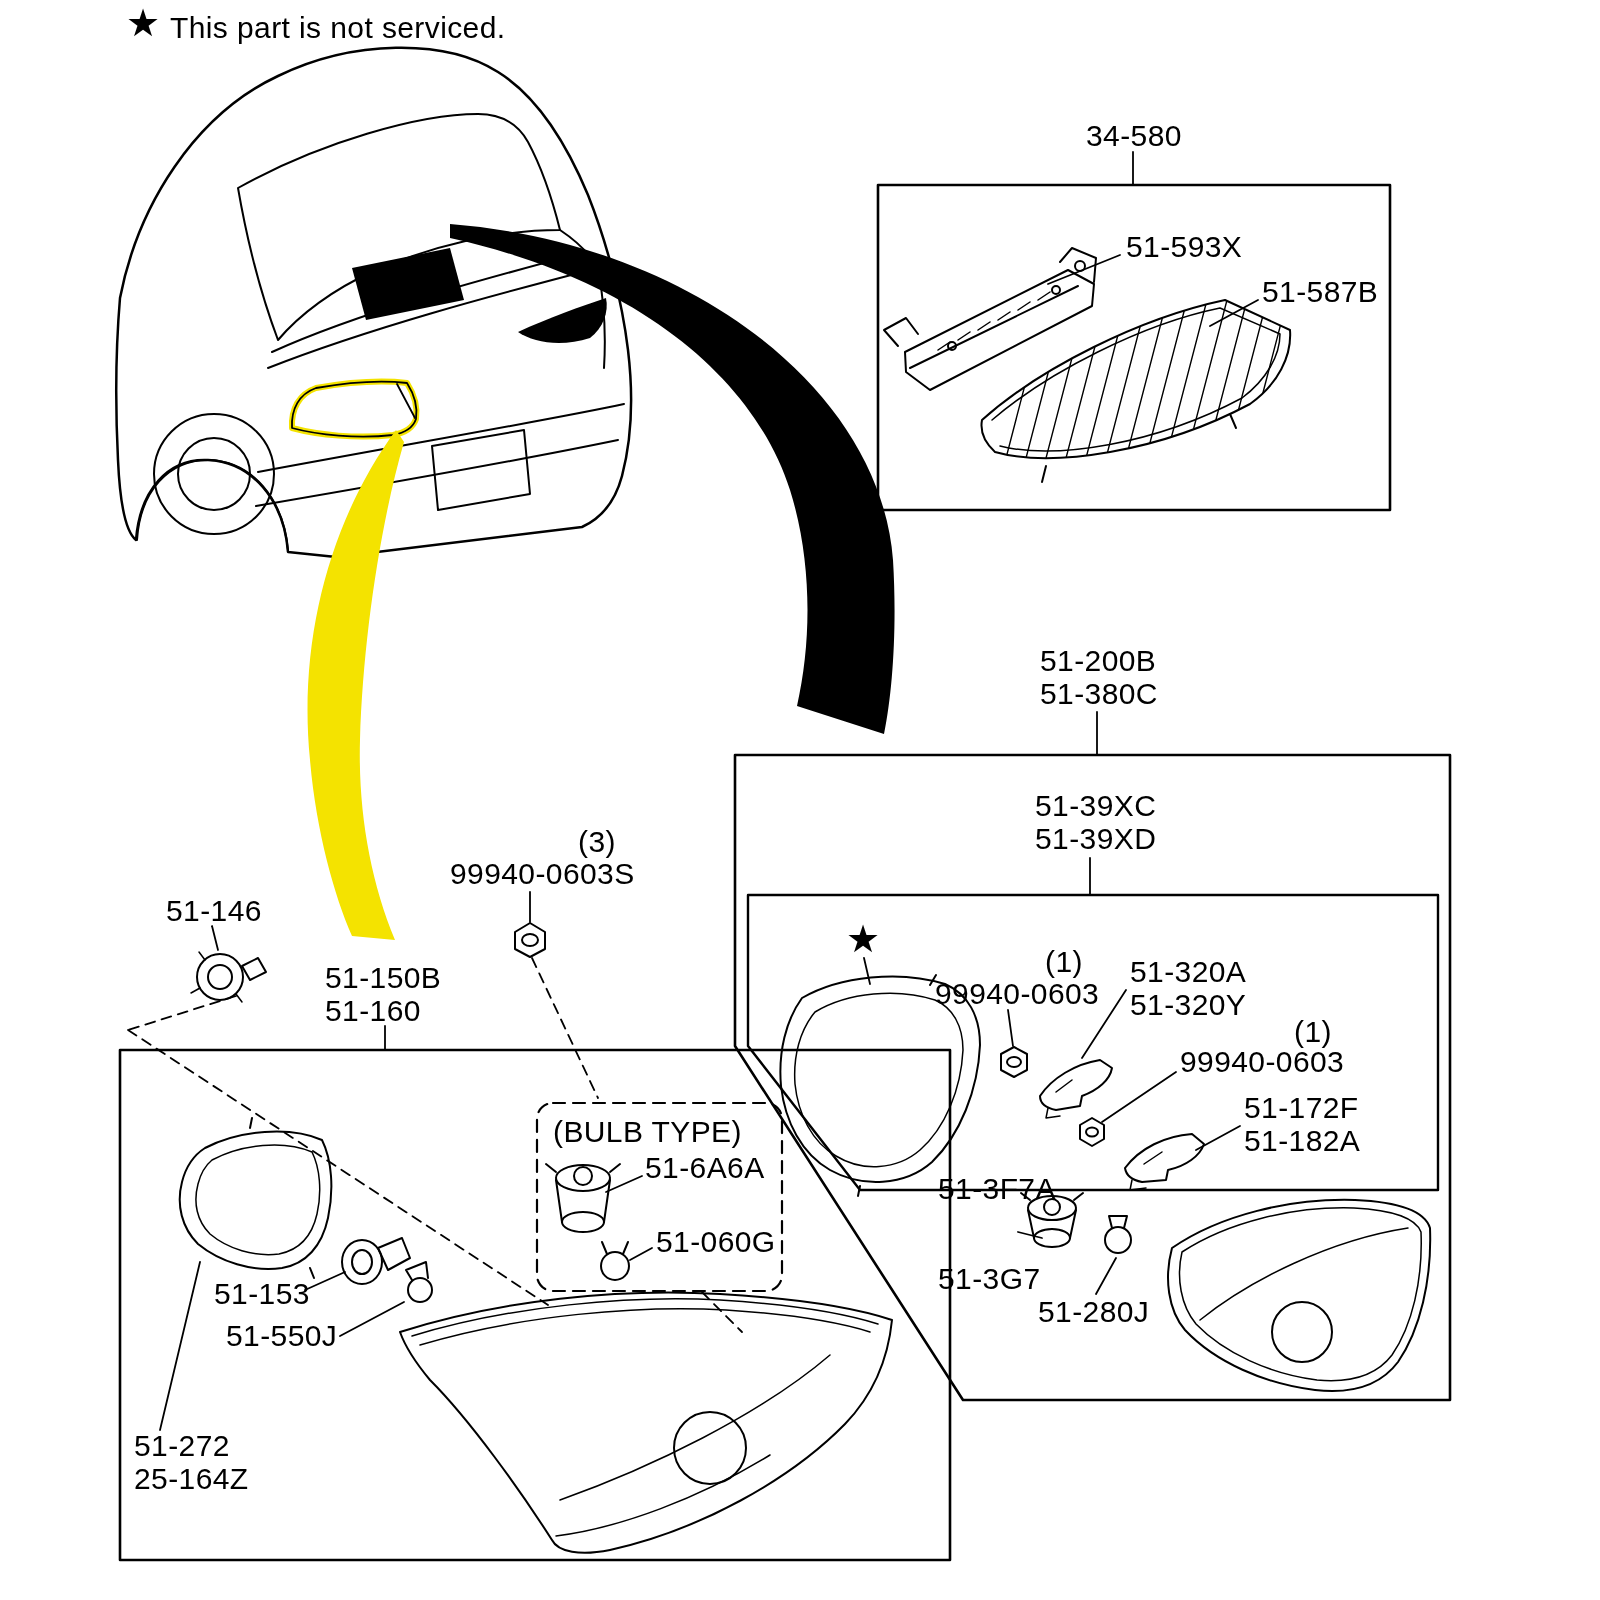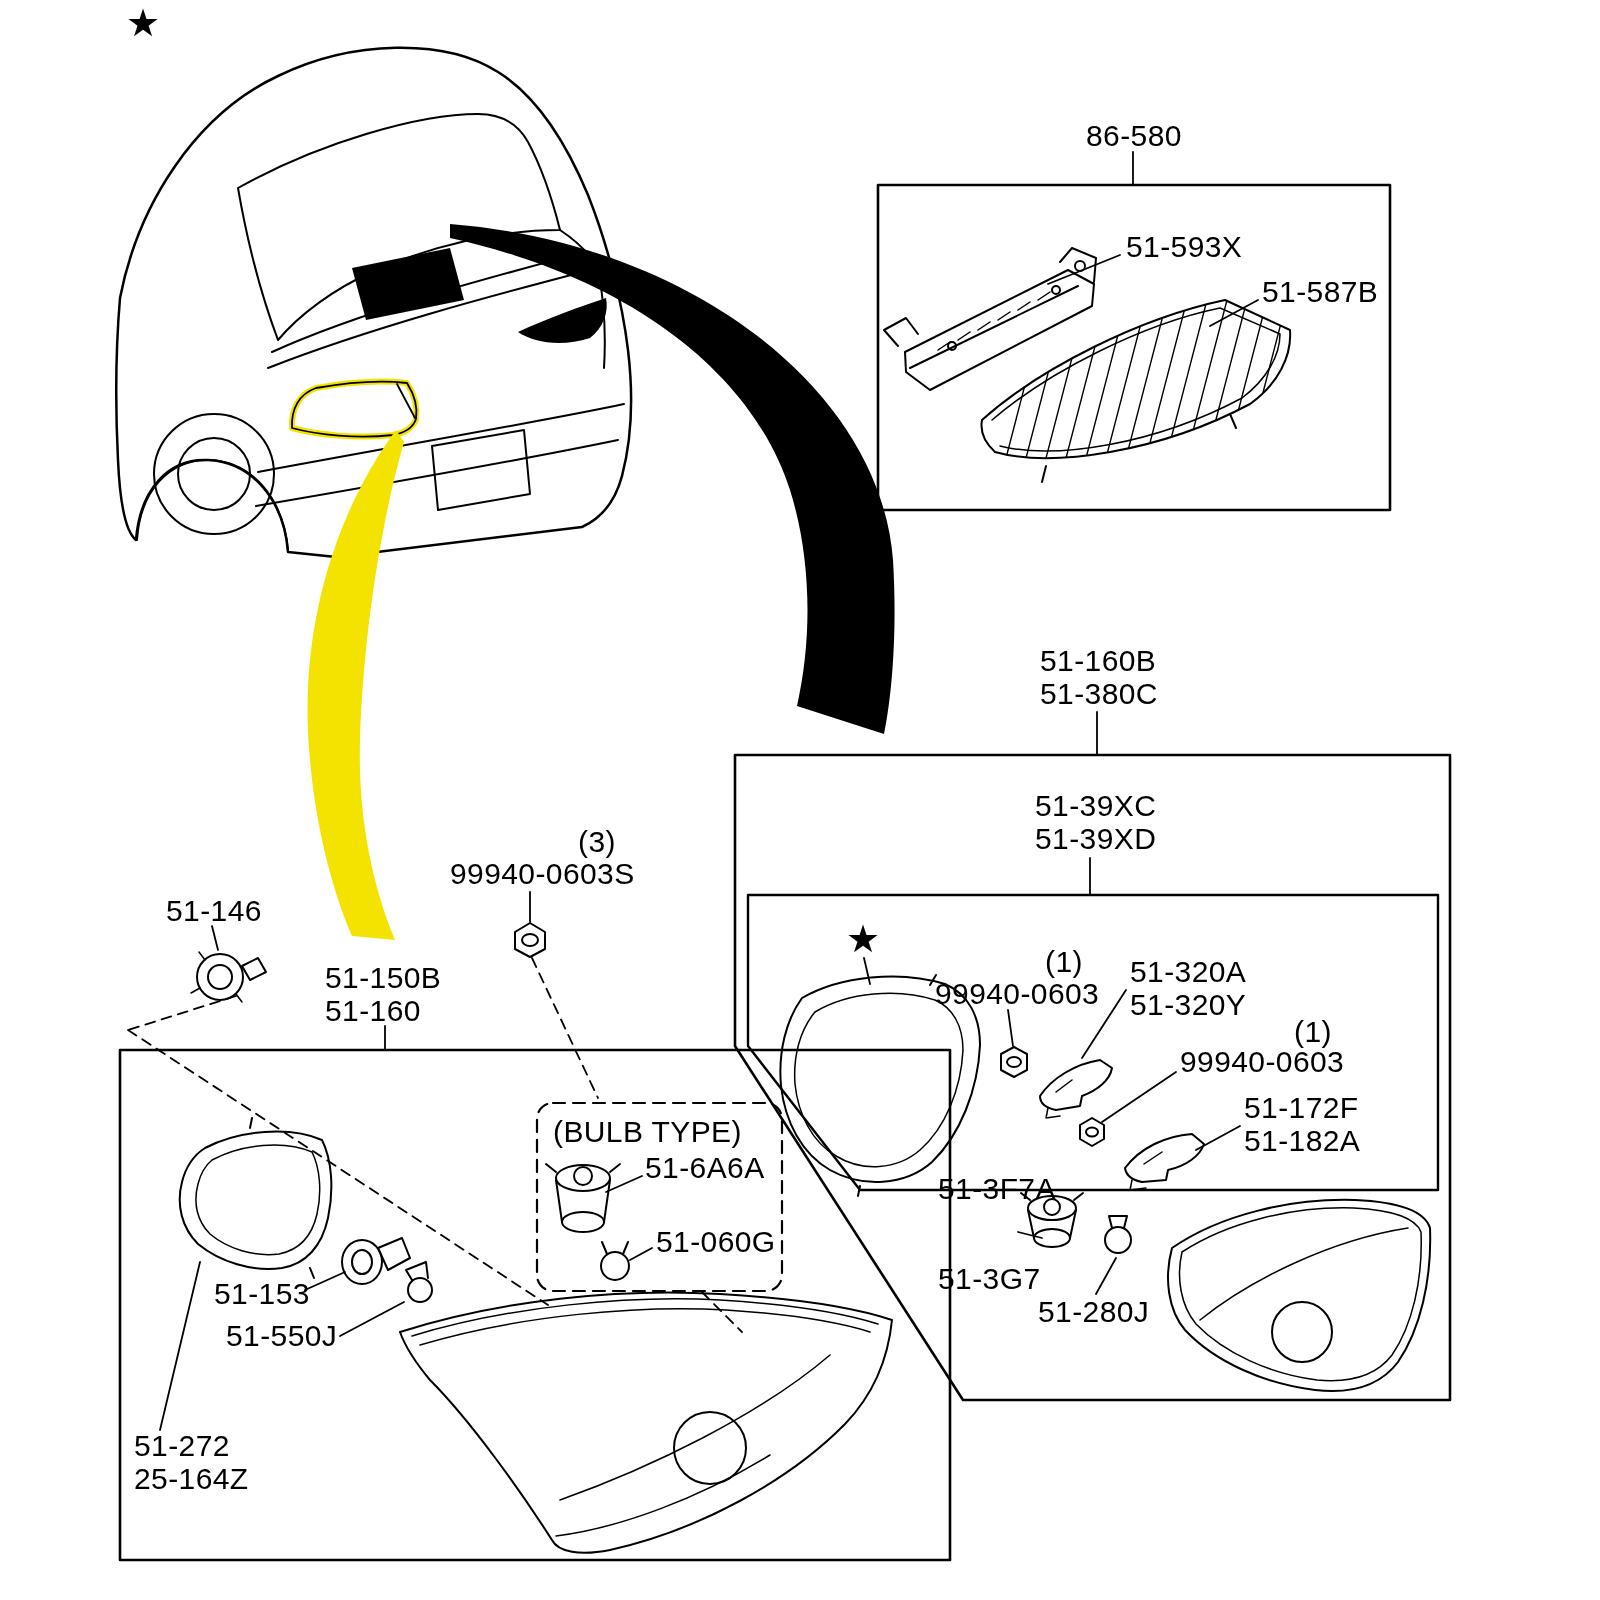--- a/index.html
+++ b/index.html
@@ -194,26 +194,27 @@
         <path stroke-width="1.5" d="M560,1500 C650,1468 760,1415 830,1355"></path>
         <path stroke-width="1.5" d="M556,1536 C620,1528 700,1498 770,1455"></path>
         <circle cx="710" cy="1448" r="36"></circle>
       </g>
     </g>
   </g>
 </svg>
 
 <div class="labels">
   <div class="lbl star" style="left:126px;top:4px">★</div>
-
-  <div class="lbl" style="left:1086px;top:120px">86-580</div>
+  <div class="lbl" style="left:170px;top:12px">This part is not serviced.</div>
+
+  <div class="lbl" style="left:1086px;top:120px">34-580</div>
   <div class="lbl" style="left:1126px;top:231px">51-593X</div>
   <div class="lbl" style="left:1262px;top:276px">51-587B</div>
 
-  <div class="lbl" style="left:1040px;top:645px">51-160B</div>
+  <div class="lbl" style="left:1040px;top:645px">51-200B</div>
   <div class="lbl" style="left:1040px;top:678px">51-380C</div>
   <div class="lbl" style="left:1035px;top:790px">51-39XC</div>
   <div class="lbl" style="left:1035px;top:823px">51-39XD</div>
 
   <div class="lbl" style="left:578px;top:826px">(3)</div>
   <div class="lbl" style="left:450px;top:858px">99940-0603S</div>
   <div class="lbl" style="left:166px;top:895px">51-146</div>
   <div class="lbl" style="left:325px;top:962px">51-150B</div>
   <div class="lbl" style="left:325px;top:995px">51-160</div>
 

